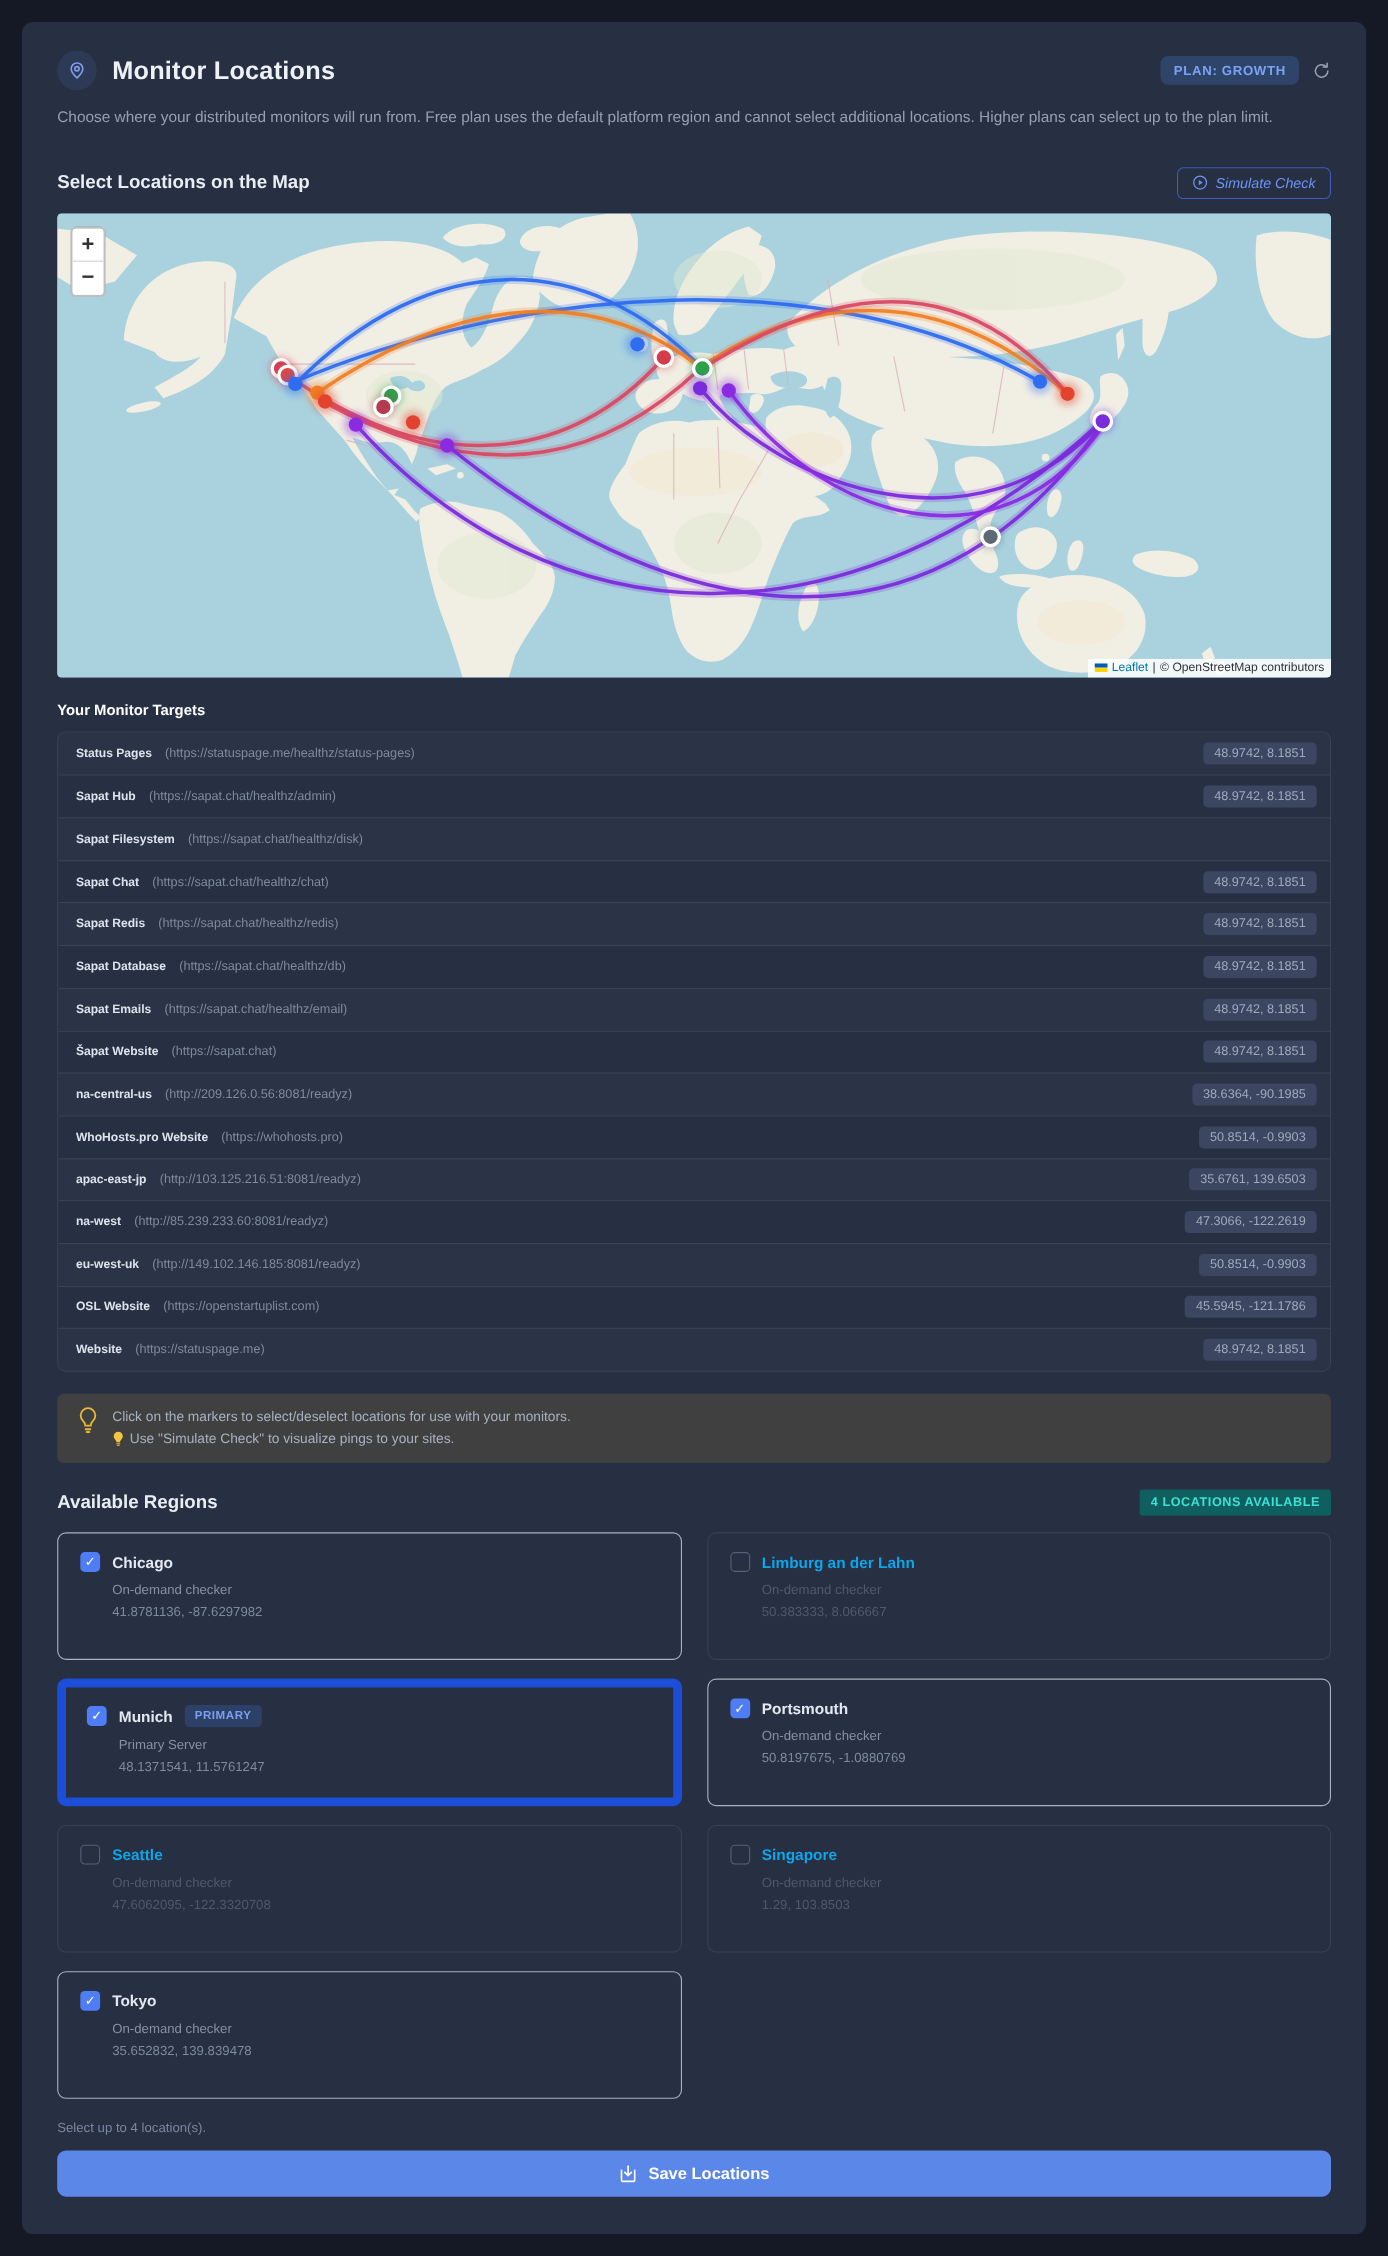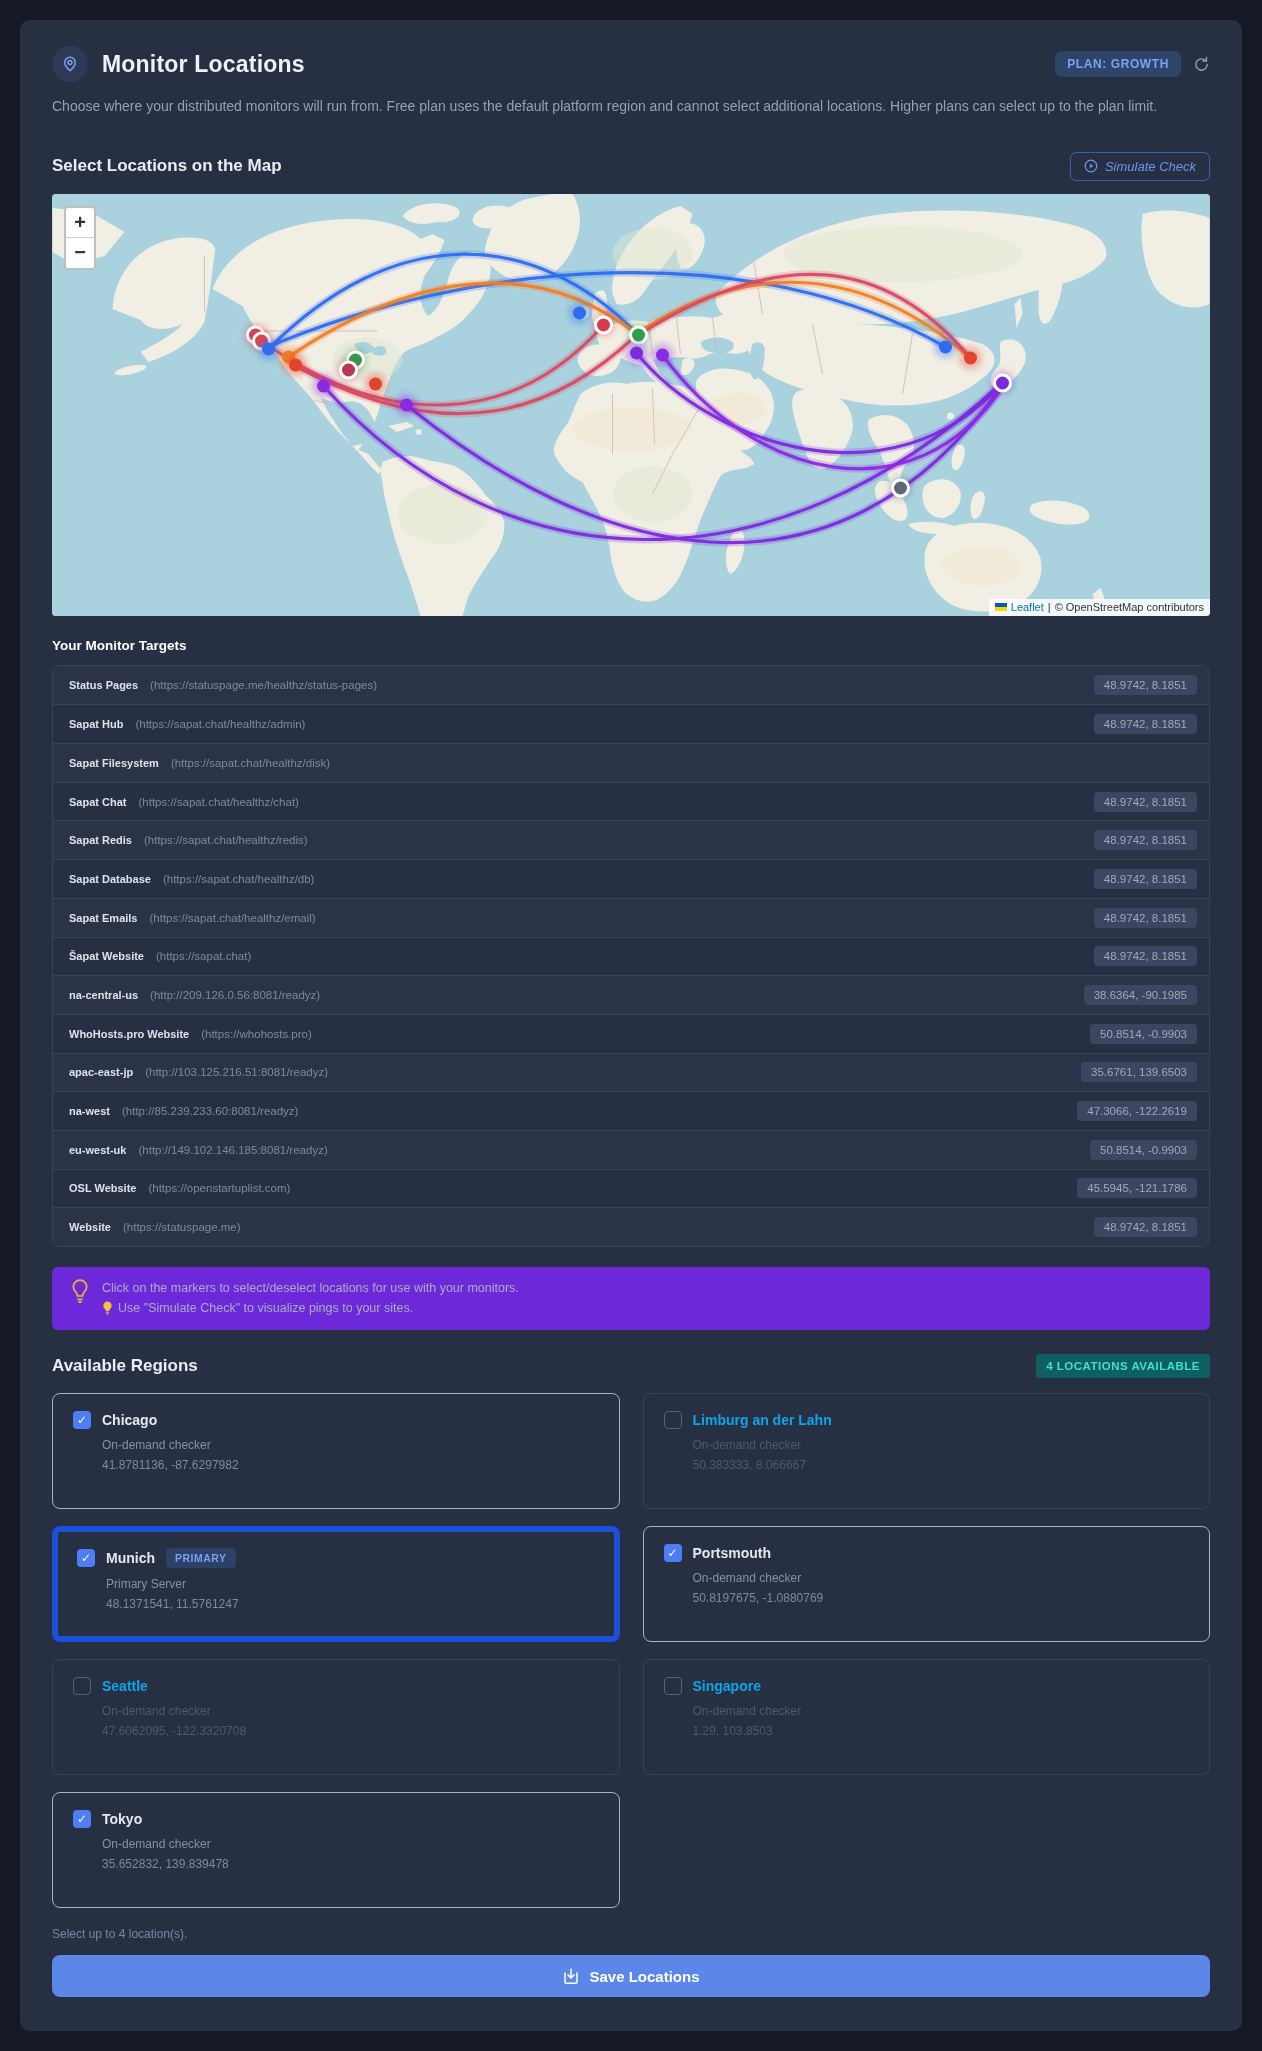--- a/index.html
+++ b/index.html
@@ -35,29 +35,29 @@
   .tgt-table { margin-top:12px; border:1px solid #3b4356; border-radius:8px; overflow:hidden; }
   .trow { display:flex; align-items:center; height:38.7px; padding:0 12px 0 16px; background:#273043; border-top:1px solid #3b4356; }
   .trow:first-child { border-top:none; }
   .trow:nth-child(odd) { background:#2b3347; }
   .tname { font-size:11px; font-weight:700; color:#dde3ec; margin-right:12px; white-space:nowrap; }
   .turl { font-size:11.5px; color:#7f8a9d; flex:1; white-space:nowrap; }
   .tcoord { font-size:11.5px; color:#9fa9bd; background:#3d4660; border-radius:4px; padding:4px 10px; white-space:nowrap; }
   .tcoord:empty { display:none; }
 
   
-  .tip { margin-top:20px; background:#6d28d9; border-radius:6px; padding:11px 18px 12px; display:flex; align-items:flex-start; gap:12px; }
+  .tip { margin-top:20px; background:#404040; border-radius:6px; padding:11px 18px 12px; display:flex; align-items:flex-start; gap:12px; }
   .tip-lines { font-size:12.5px; color:#a7b0c0; line-height:1.6; }
   .tip-l2 { display:flex; align-items:center; gap:5px; }
 
   
   .avail-badge { background:#0f5e60; color:#3ee0d2; font-size:11.5px; font-weight:700; letter-spacing:.5px; padding:6px 10px; border-radius:3px; }
   .region-grid { margin-top:15px; display:grid; grid-template-columns:1fr 1fr; gap:17px 23px; }
   .rcard { border:1px solid #a9b2c0; border-radius:8px; padding:17px 20px; min-height:116px; background:transparent; }
-  .rcard.primary { border:6px solid #1d4ed8; padding:16px 19px; }
+  .rcard.primary { border:8px solid #1d4ed8; padding:16px 19px; }
   .rcard.disabled { border-color:#39424f; }
   .rcard-top { display:flex; align-items:center; }
   .cb { width:18px; height:18px; border-radius:4px; background:#4e7df5; color:#fff; font-size:12px; display:flex; align-items:center; justify-content:center; cursor:pointer; flex:0 0 auto; }
   .cb.checked::after { content:"✓"; font-weight:700; }
   .cb.off { background:transparent; border:1.5px solid #55607a; }
   .rname { margin-left:11px; font-size:14px; font-weight:600; color:#e4e9f0; }
   .rcard.disabled .rname { color:#0ea5e9; }
   .pbadge { margin-left:11px; background:#2d4067; color:#7aa0f0; font-size:10.5px; font-weight:700; letter-spacing:.5px; padding:4px 9px; border-radius:4px; }
   .rtype { margin-top:9px; margin-left:29px; font-size:12px; color:#8791a3; }
   .rcoord { margin-top:6px; margin-left:29px; font-size:12px; color:#7d8a9f; }

